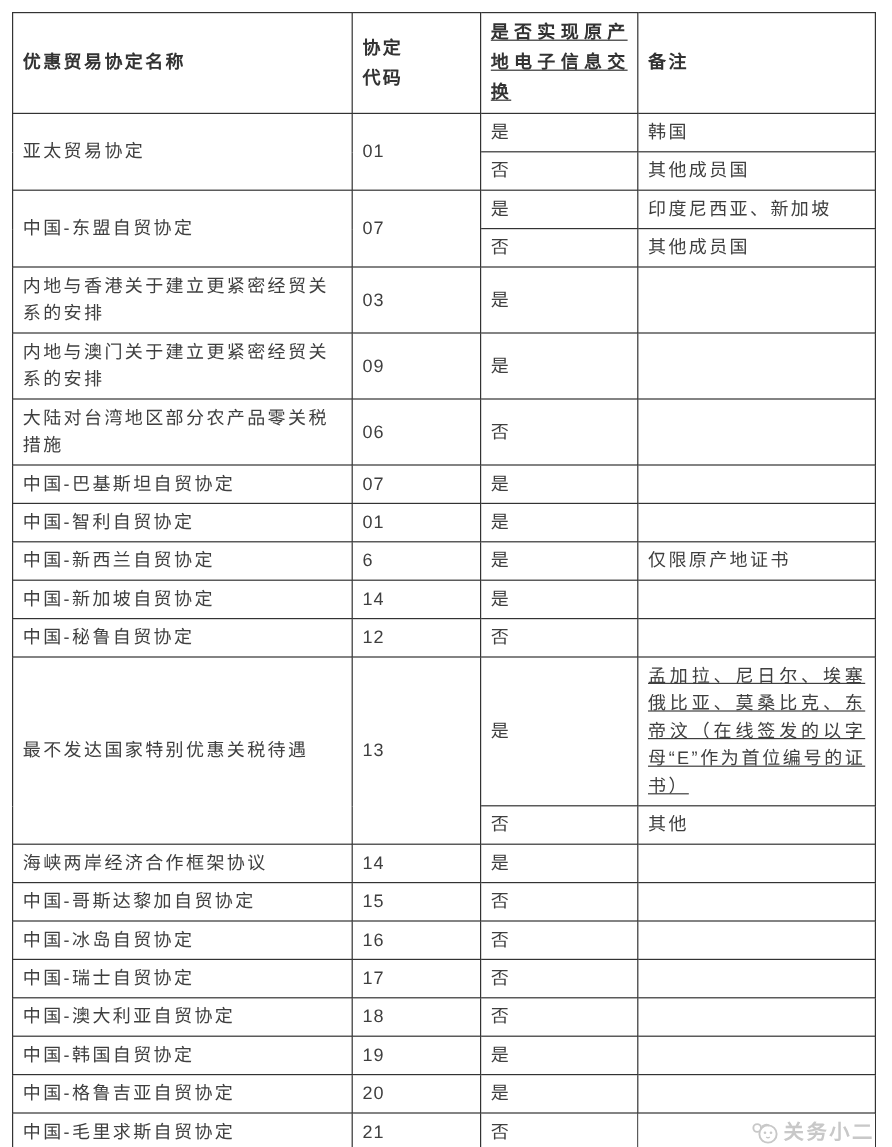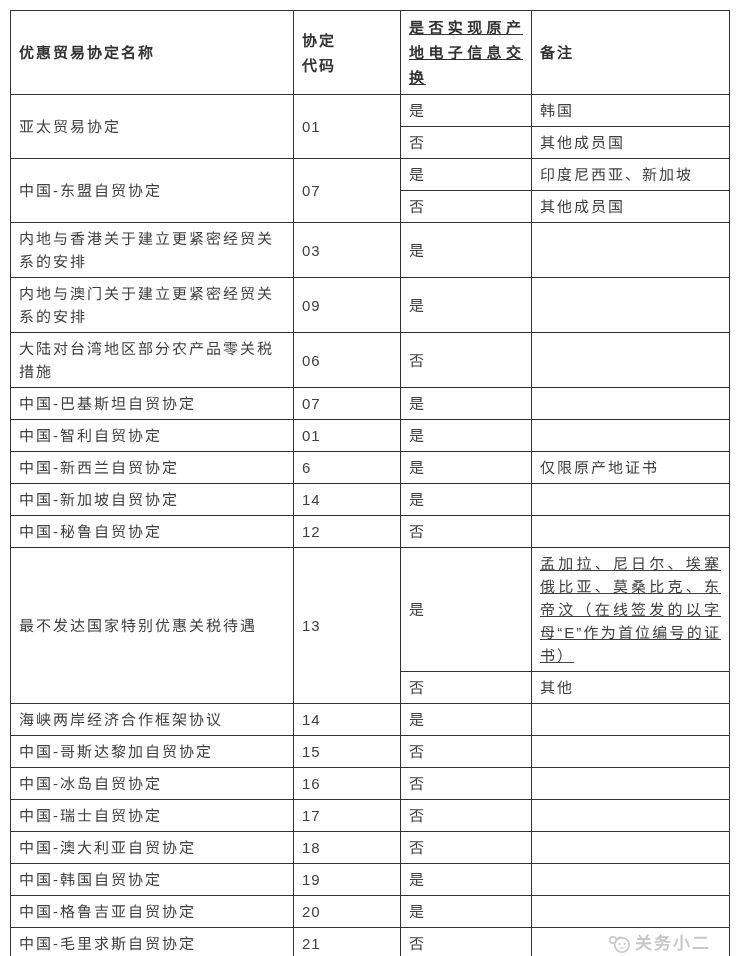--- a/index.html
+++ b/index.html
@@ -46,21 +46,21 @@
   th .hline { display: block; }
   .justify {
     text-align: justify;
     text-justify: inter-character;
     text-decoration: underline;
   }
   td.code-cell { letter-spacing: 1px; }
   td.has-watermark { position: relative; }
   .wm {
     position: absolute;
-    right: 18px;
+    right: 0;
     top: 50%;
     transform: translateY(-50%);
     display: flex;
     align-items: center;
     gap: 3px;
     color: #c8c8c8;
     font-size: 17px;
     font-weight: 700;
     letter-spacing: 2px;
     text-shadow: 1px 1px 0 #ffffff;

